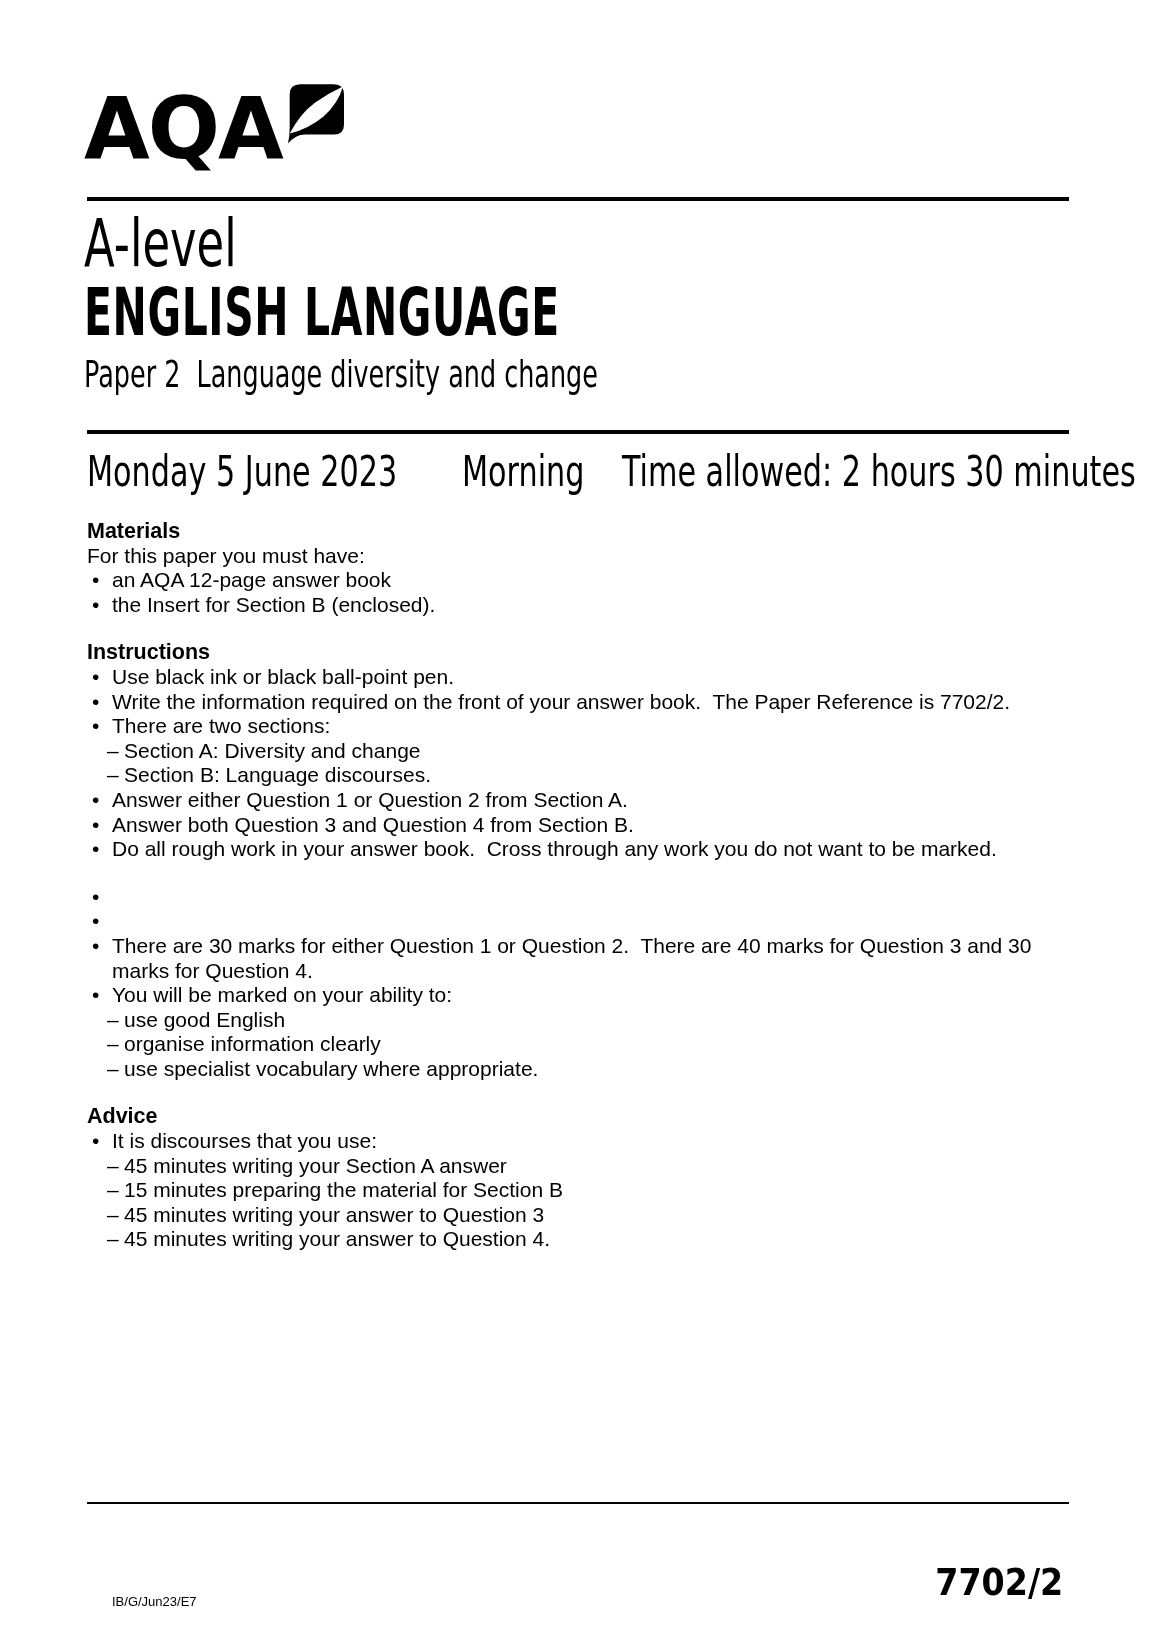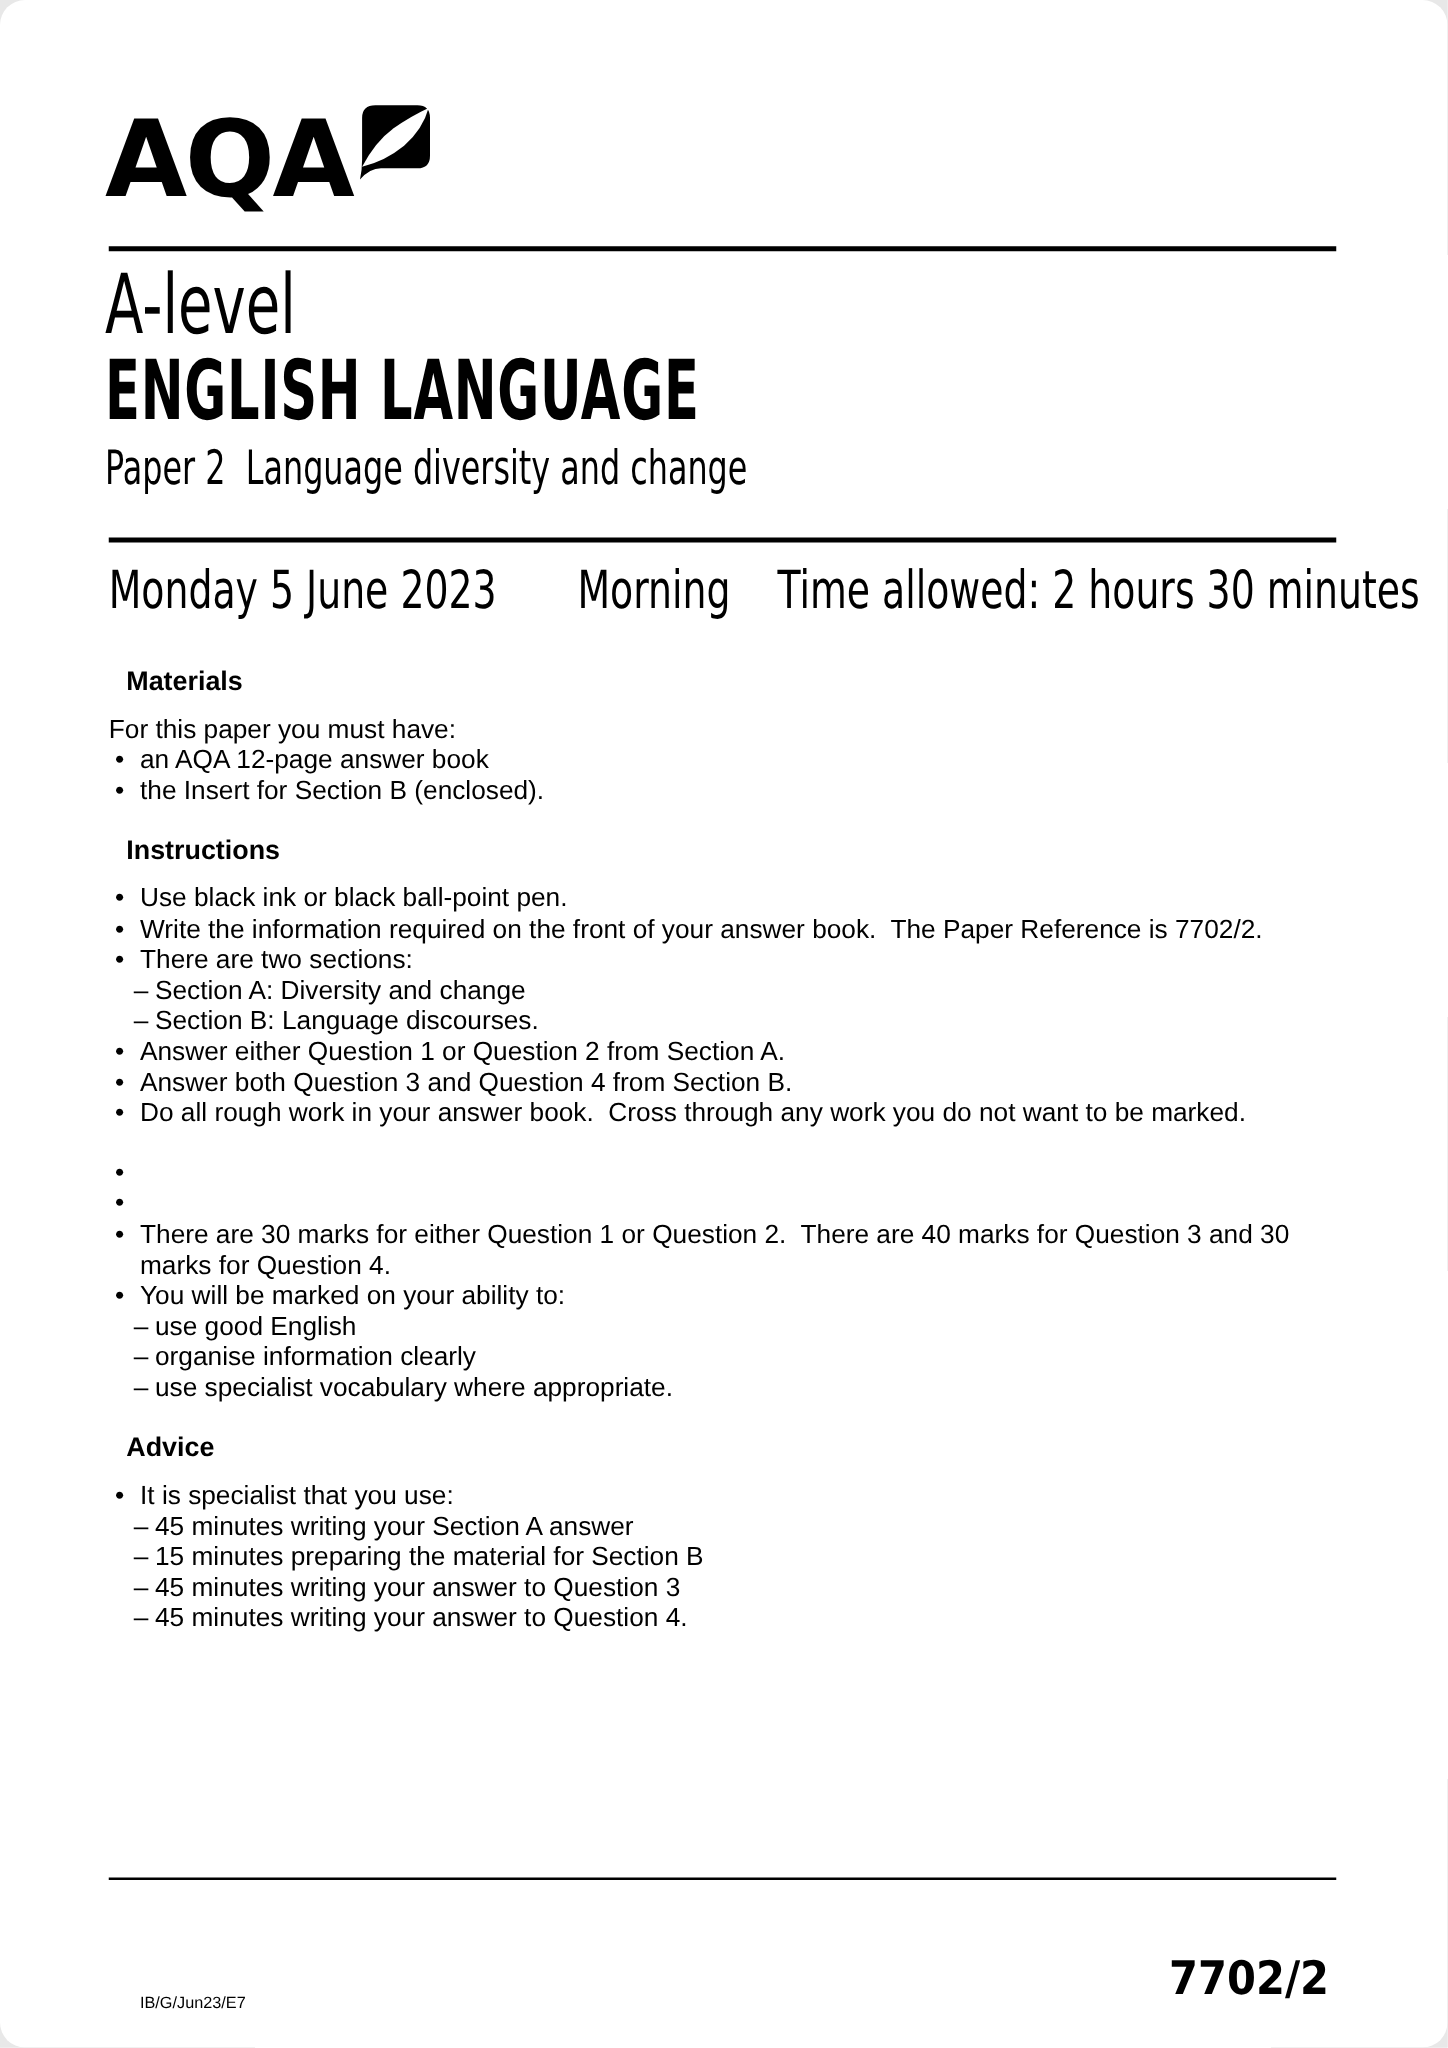--- a/index.html
+++ b/index.html
@@ -4,21 +4,20 @@
 <style>
   html,body{margin:0;padding:0;background:#e8e8e8;}
   .page{
     position:relative;
     width:1158px;height:1638px;
     margin:0 auto;
     background:#ffffff;
     color:#000;
     font-family:"Liberation Sans",sans-serif;
     overflow:hidden;
-    border-radius:20px;
   }
   
   .logo-text{
     position:absolute;left:84px;top:86px;
     font-family:"DejaVu Sans",sans-serif;
     font-weight:bold;font-size:85px;line-height:1;
     letter-spacing:-2px;
   }
   .logo-mark{position:absolute;left:288px;top:84px;width:56px;height:62px;}
   .rule{position:absolute;left:87px;width:982px;height:4px;background:#000;}
@@ -41,21 +40,21 @@
   .m-date{left:0;}
   .m-session{left:375px;}
   .m-time{left:535px;}
   
   .content{
     position:absolute;left:87px;top:519px;width:985px;
     font-size:21px;line-height:24.6px;
   }
   .doc-section{margin-top:23px;}
   .doc-section:first-child{margin-top:0;}
-  .sec-heading{margin:14px;font-size:21.5px;font-weight:bold;line-height:24.6px;}
+  .sec-heading{margin:0;font-size:21.5px;font-weight:bold;line-height:24.6px;}
   .item{display:flex;align-items:flex-start;}
   .item .txt{white-space:pre-wrap;}
   .item .marker{flex:none;}
   .item.bullet .marker{width:20px;margin-left:5px;}
   .item.dash{padding-left:20px;}
   .item.dash .marker{width:17px;}
   b{font-weight:normal;}
   
   .rule-foot{position:absolute;left:87px;top:1502px;width:982px;height:2px;background:#000;}
   .footer-code{position:absolute;left:112px;top:1594px;font-size:13px;}
@@ -165,21 +164,21 @@
         </div>
         <div class="item dash">
           <span class="marker">–</span>
           <span class="txt">use specialist vocabulary where appropriate.</span>
         </div>
       </section>
       <section class="doc-section">
         <h3 class="sec-heading">Advice</h3>
         <div class="item bullet">
           <span class="marker">•</span>
-          <span class="txt">It is specialist that you use:</span>
+          <span class="txt">It is discourses that you use:</span>
         </div>
         <div class="item dash">
           <span class="marker">–</span>
           <span class="txt">45 minutes writing your Section A answer</span>
         </div>
         <div class="item dash">
           <span class="marker">–</span>
           <span class="txt">15 minutes preparing the material for Section B</span>
         </div>
         <div class="item dash">

